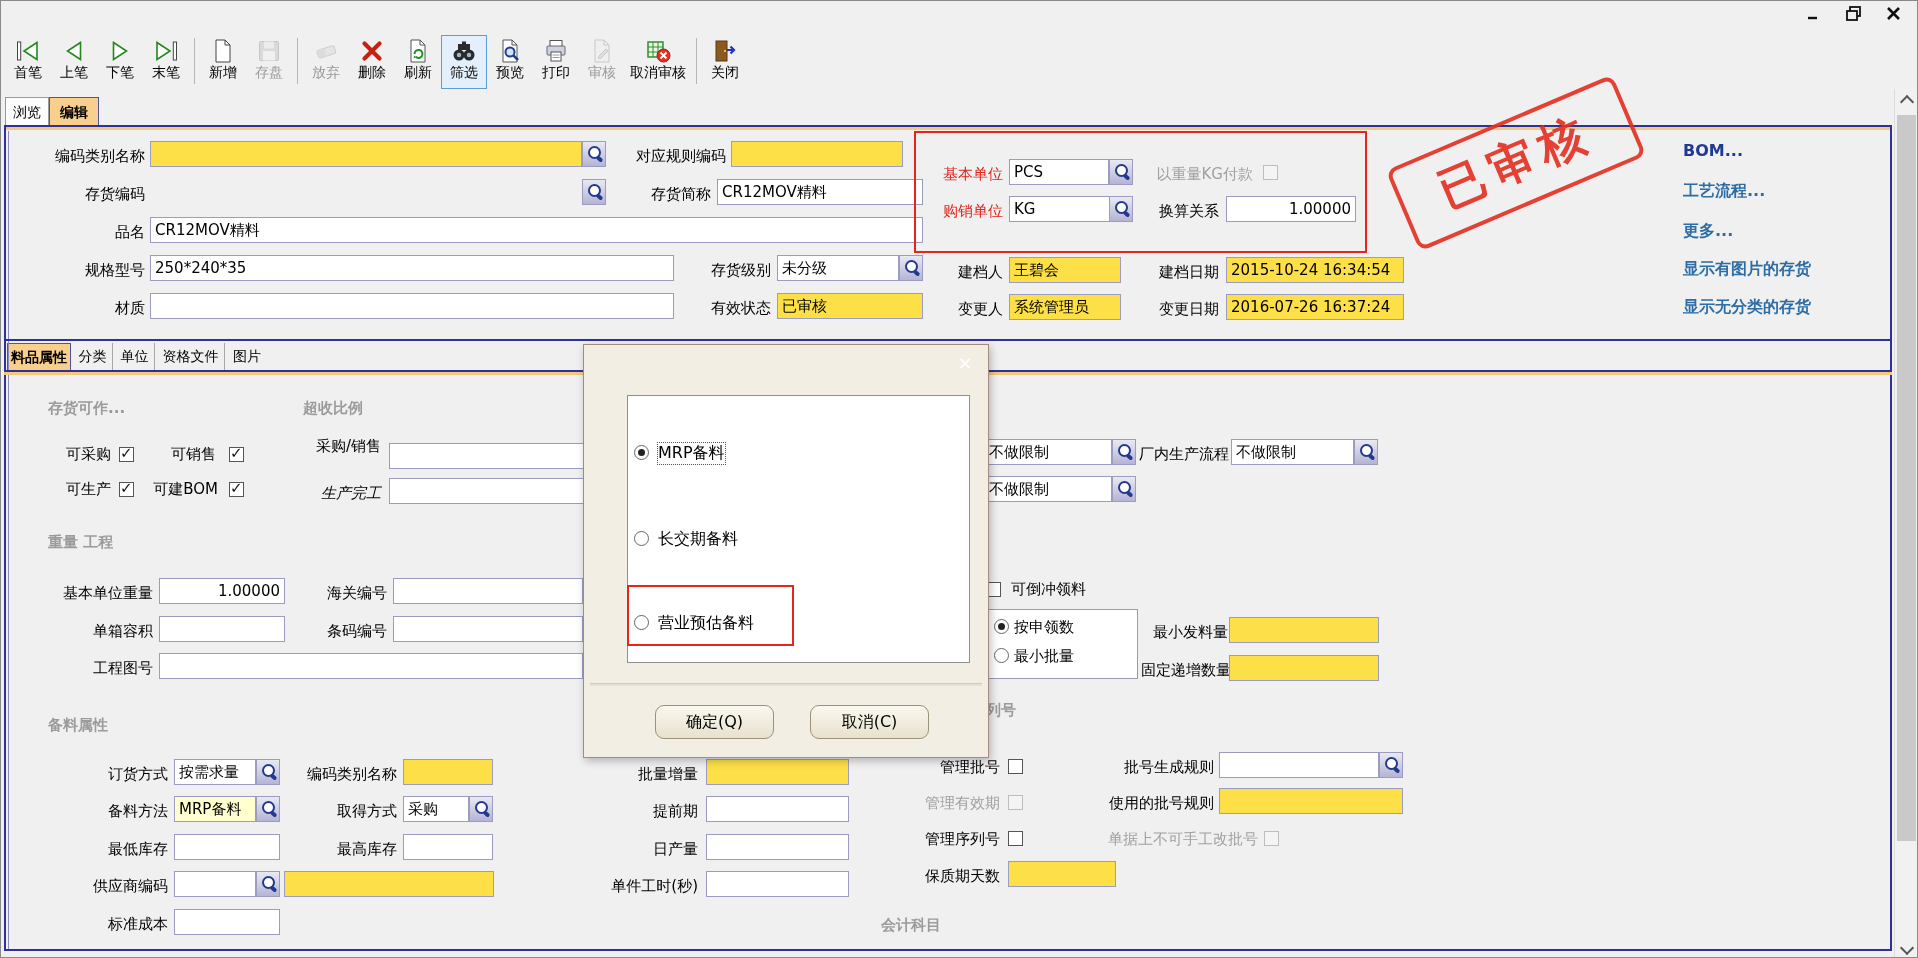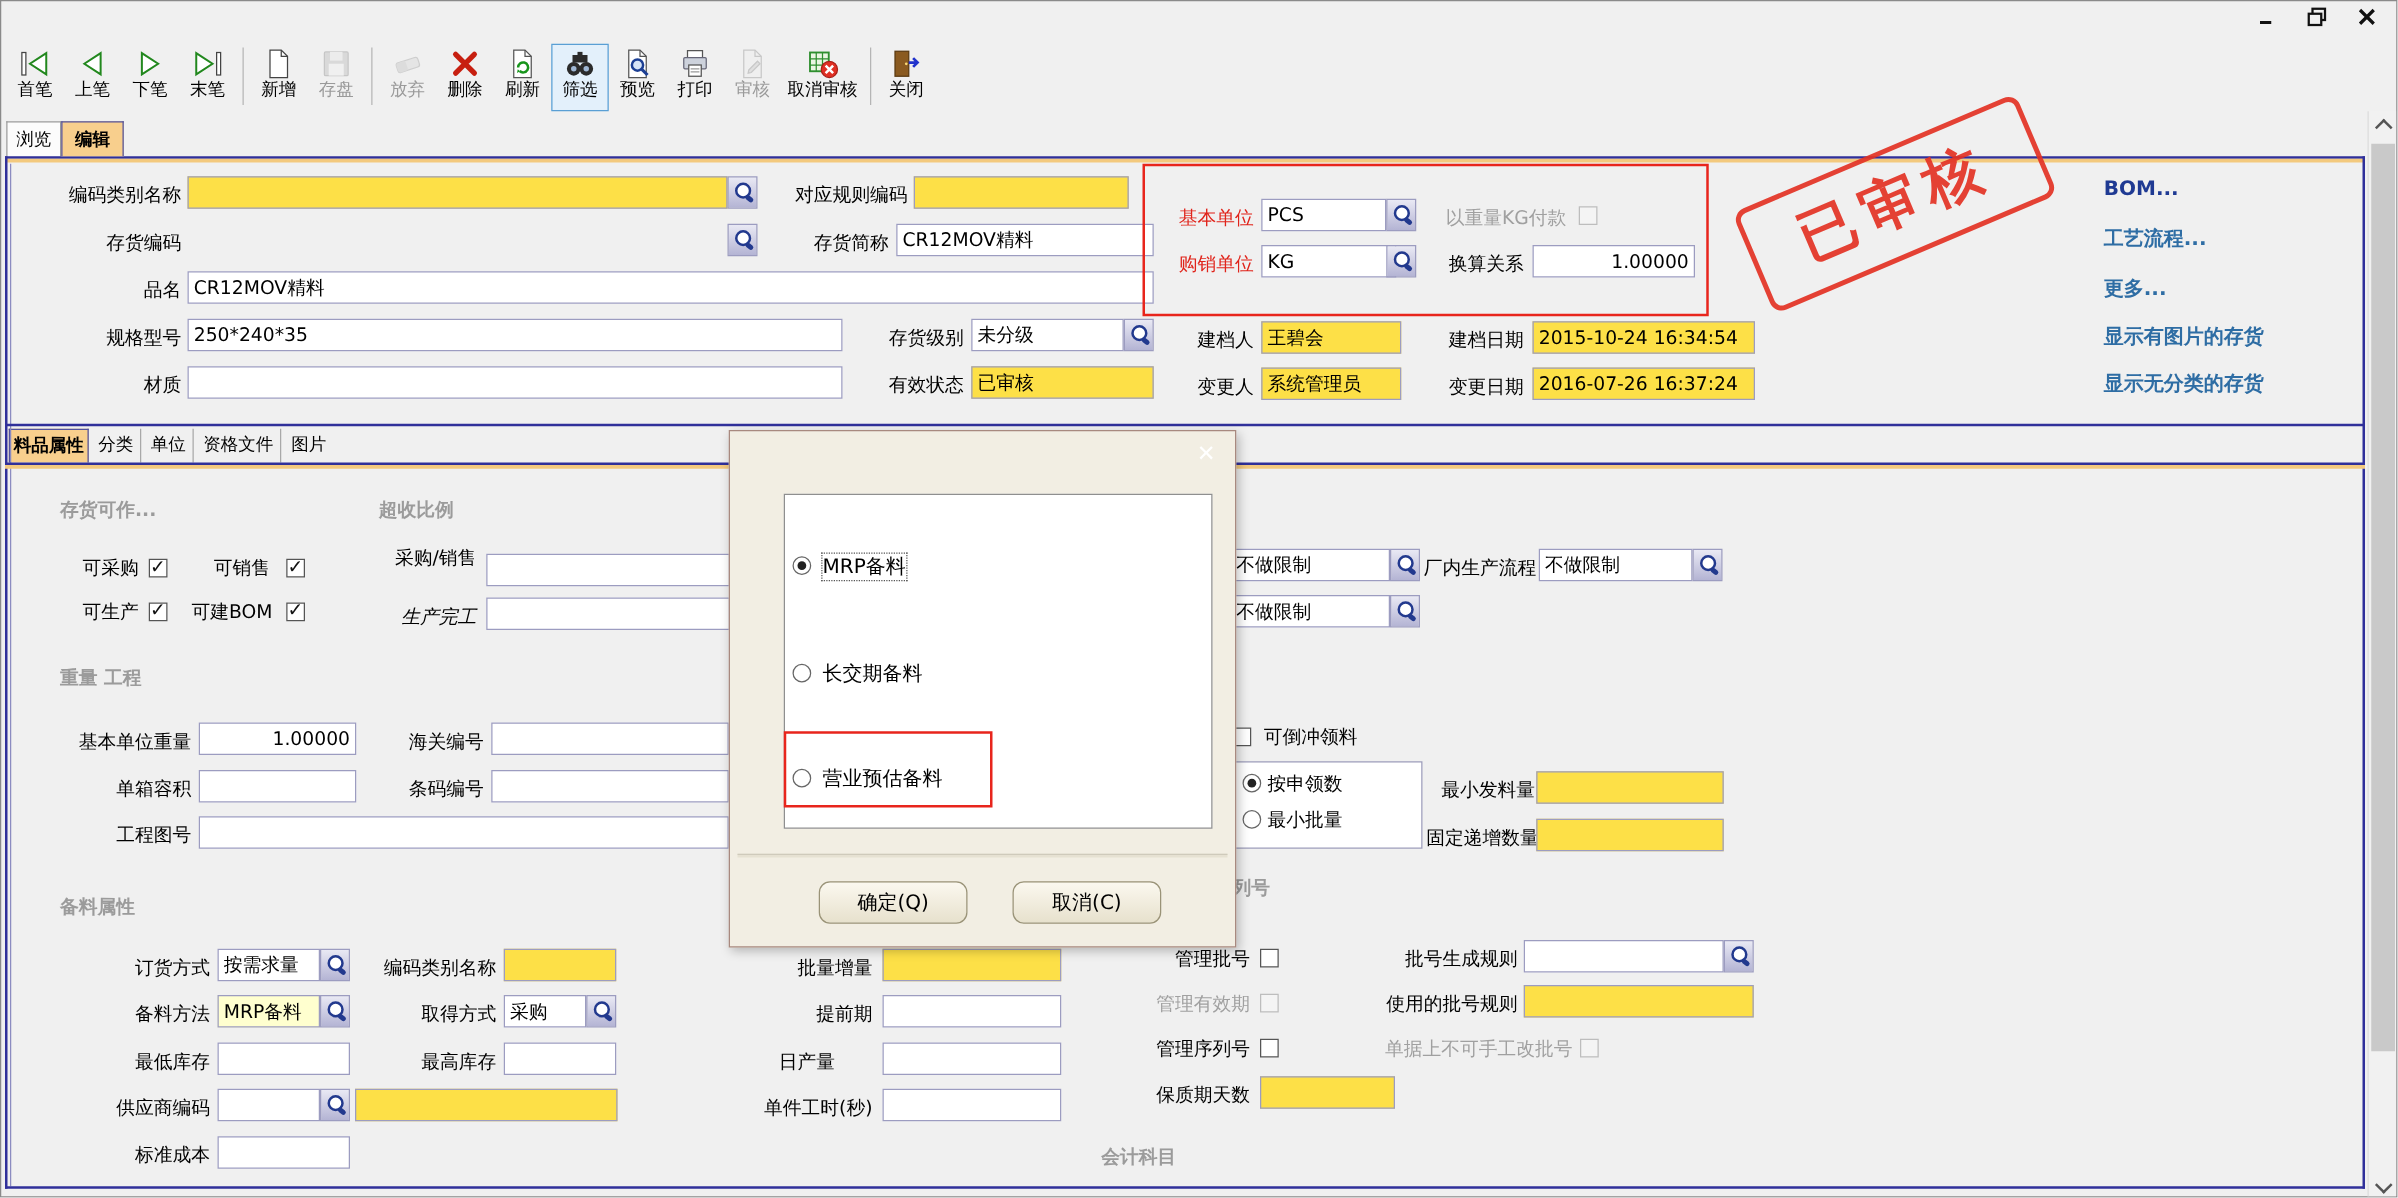--- a/index.html
+++ b/index.html
@@ -370,21 +370,21 @@
   <input class="inp" style="left: 173px; top: 870px; width: 82px;">
   <div class="lk" style="left:255px;top:870px;"></div>
   <input class="inp dis" style="left: 283px; top: 870px; width: 210px;">
   <div class="lbl" style="left:103px;top:914px;width:64px;">标准成本</div>
   <input class="inp" style="left: 173px; top: 908px; width: 106px;">
 
   <div class="lbl" style="left:623px;top:764px;width:74px;">批量增量</div>
   <input class="inp dis" style="left: 705px; top: 758px; width: 143px;">
   <div class="lbl" style="left:642px;top:801px;width:55px;">提前期</div>
   <input class="inp" style="left: 705px; top: 795px; width: 143px;">
-  <div class="lbl" style="left:612px;top:839px;width:55px;">日产量</div>
+  <div class="lbl" style="left:642px;top:839px;width:55px;">日产量</div>
   <input class="inp" style="left: 705px; top: 833px; width: 143px;">
   <div class="lbl" style="left:587px;top:876px;width:110px;">单件工时(秒)</div>
   <input class="inp" style="left: 705px; top: 870px; width: 143px;">
 
   <div class="dialog">
     <div class="dialog-close">✕</div>
     <div class="dlg-list"></div>
     <div class="radio sel" style="left:50px;top:100px;"></div>
     <div class="dlg-opt-label focus" style="left:74px;top:98px;">MRP备料</div>
     <div class="radio" style="left:50px;top:186px;"></div>

